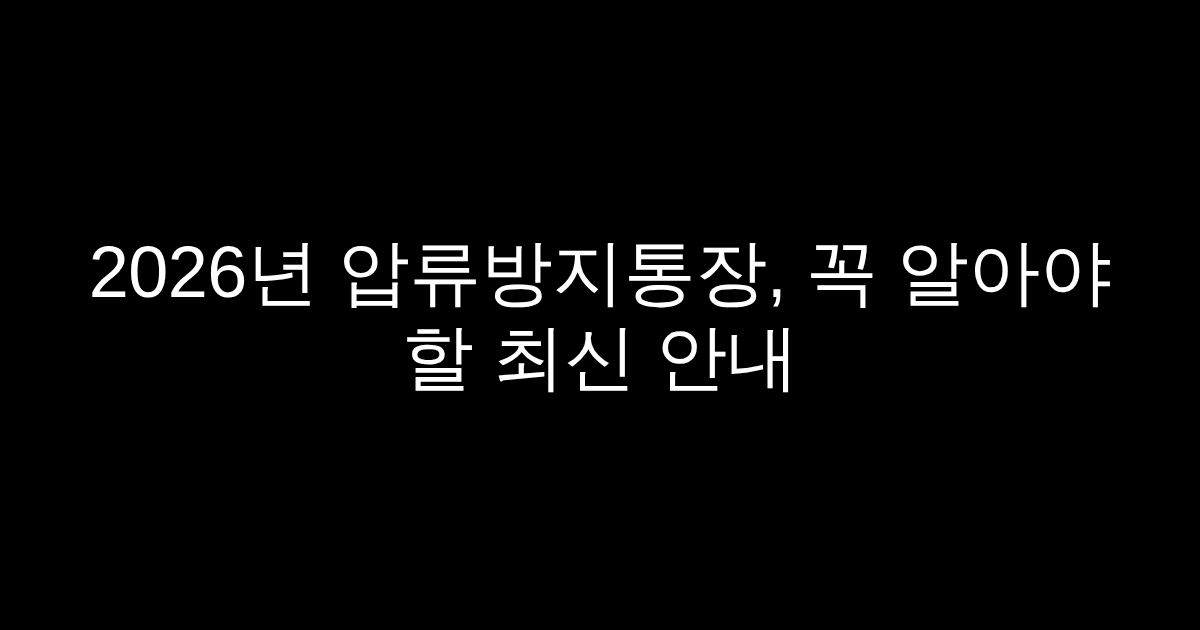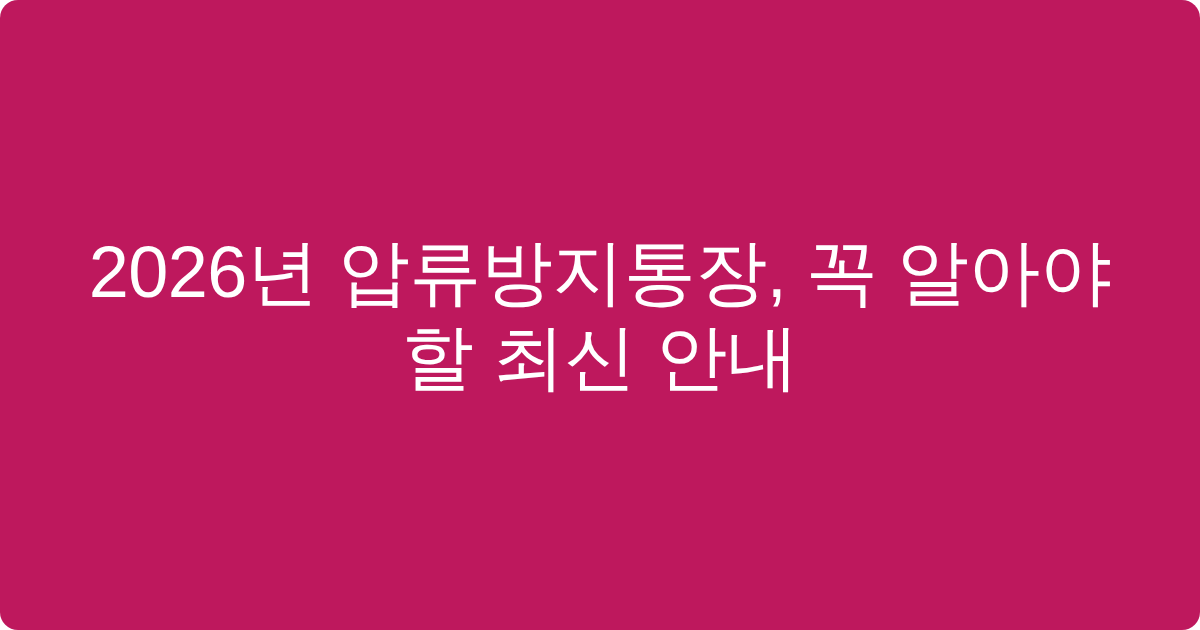--- a/index.html
+++ b/index.html
@@ -46,21 +46,21 @@
     letter-spacing: -0.5px;
     text-align: center;
     word-break: keep-all;
     white-space: pre-wrap;
     text-rendering: optimizeLegibility;
   }
 </style>
 </head>
 <body>
 
-<div id="og-card" style="background-color: #be185d; border-radius: 18px;">
+<div id="og-card" style="background-color: #000000;">
 
   <div id="card-content">
 
     <h1 id="card-title" style="color: rgb(255, 255, 255); font-size: 72px; text-align: center;">2026년 압류방지통장, 꼭 알아야 할 최신 안내</h1>
 
   </div>
 
 </div>
 
 </body></html>

